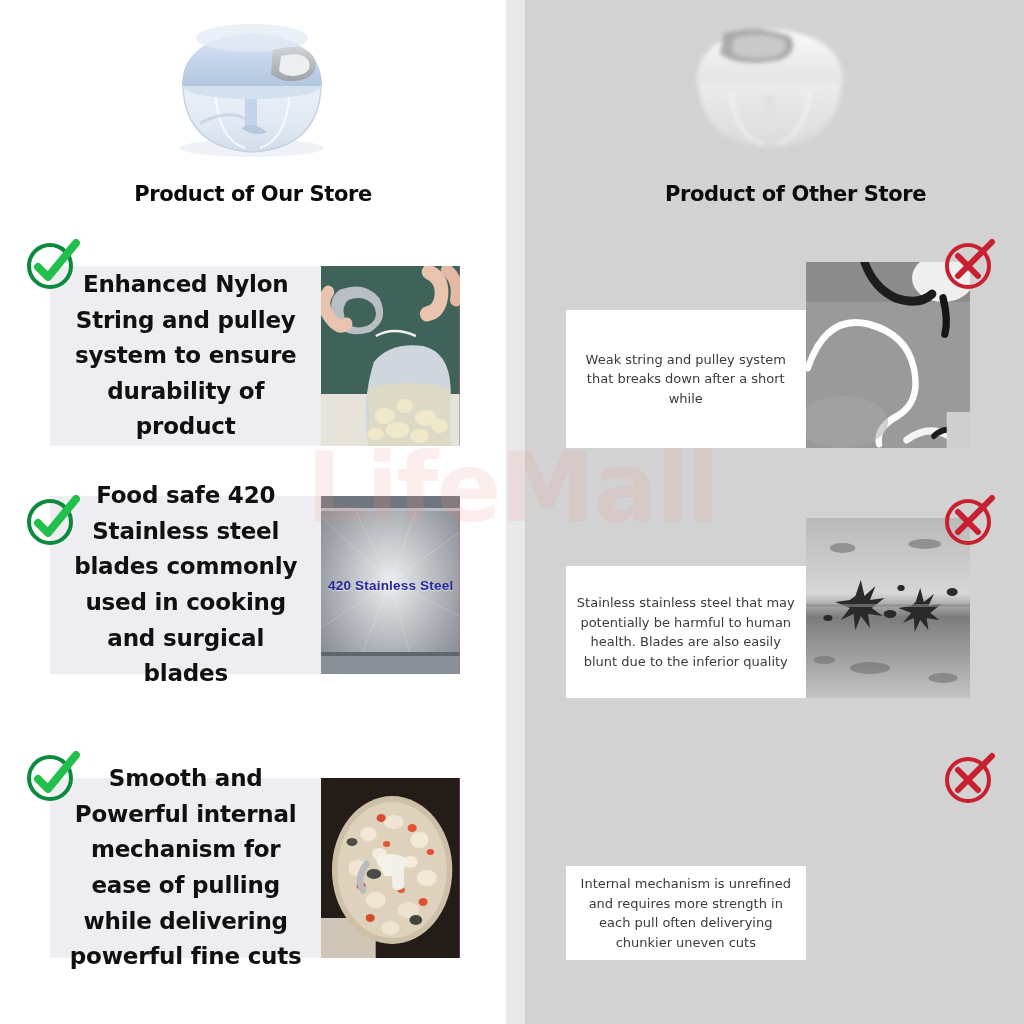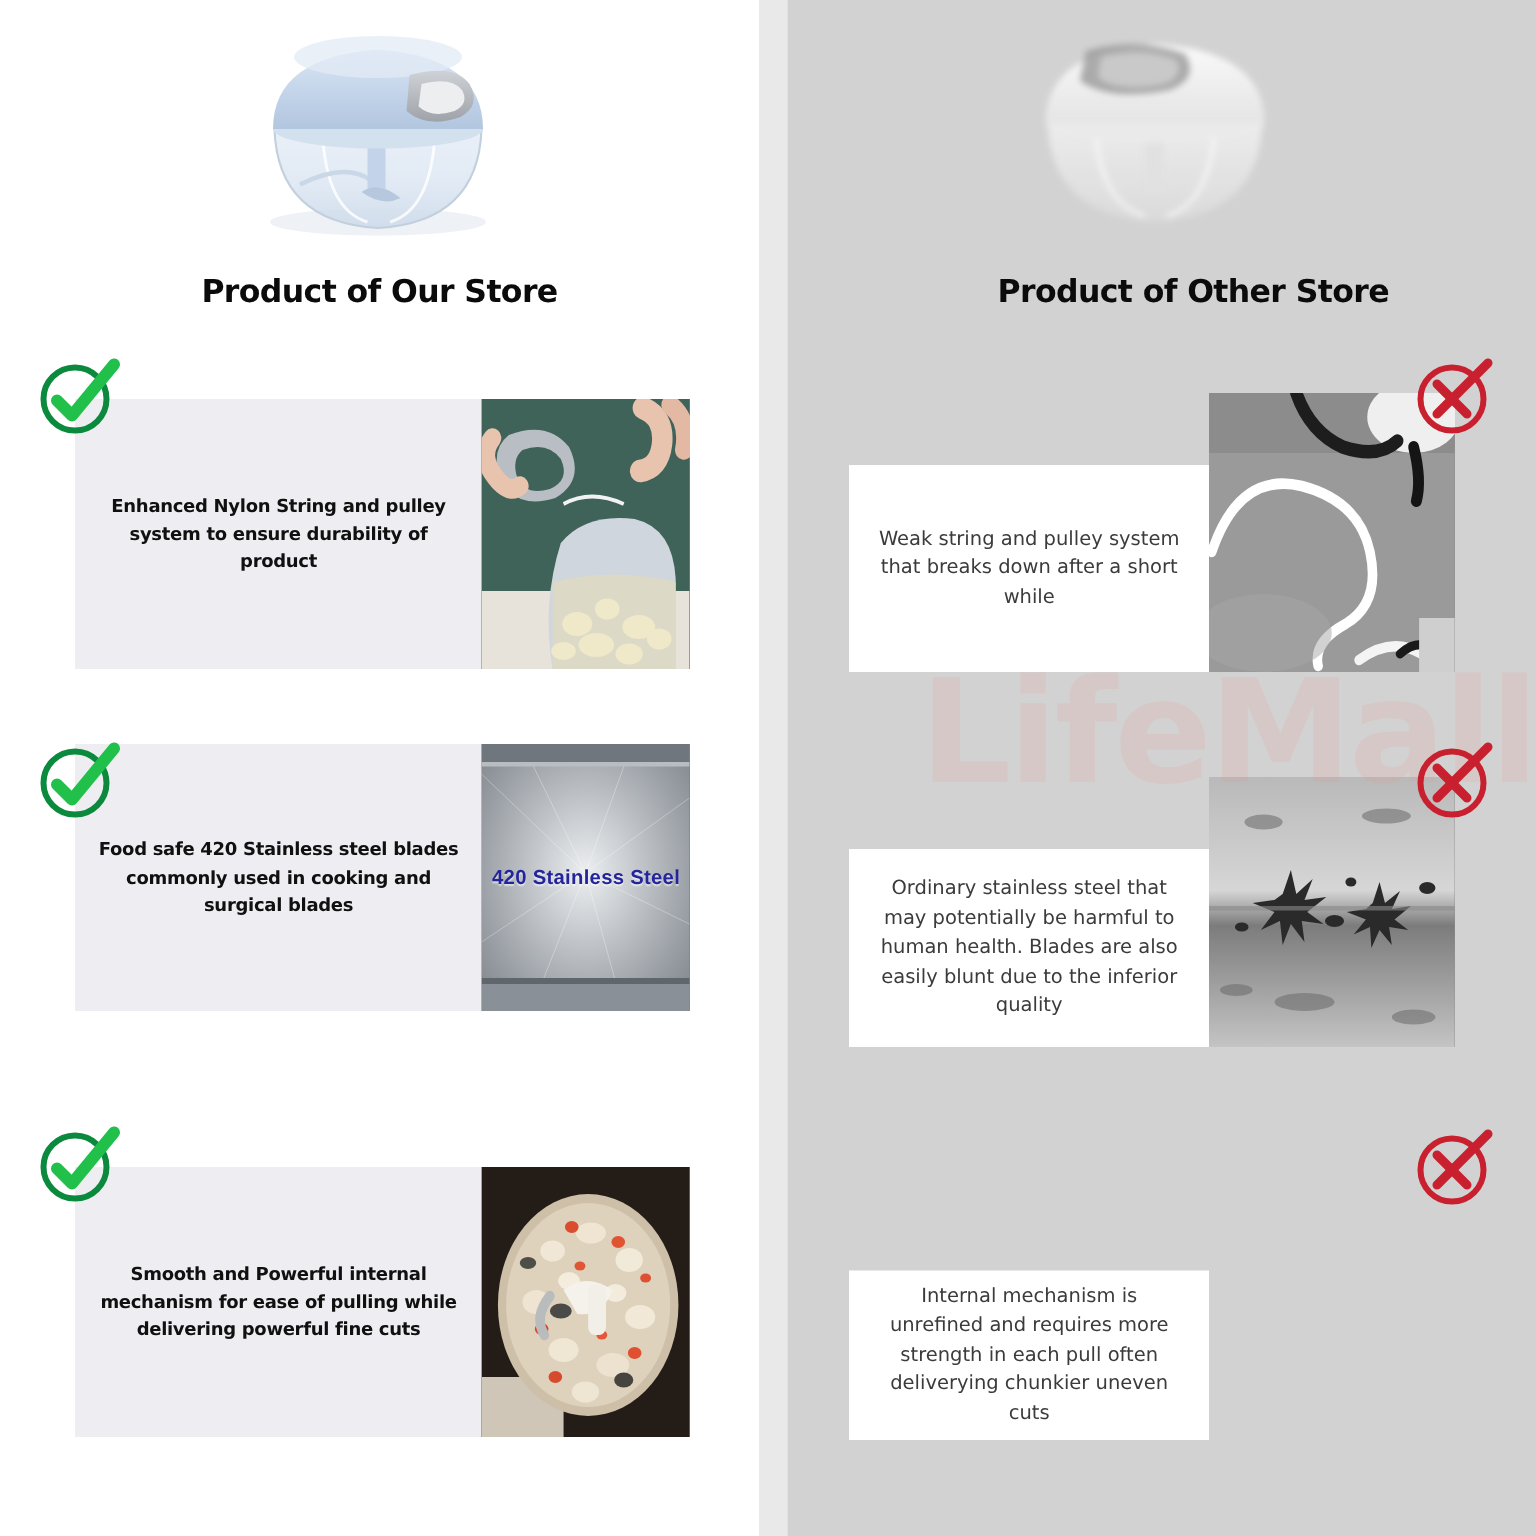--- a/index.html
+++ b/index.html
@@ -36,21 +36,21 @@
     left: 525px; top: 0;
     width: 499px; height: 1024px;
     background: #d2d2d2;
   }
 
   
   .watermark {
     position: absolute;
     left: 0; top: 432px;
     width: 1024px;
-    text-align: right;
+    text-align: center;
     font-size: 96px;
     font-weight: 700;
     letter-spacing: -2px;
     color: rgba(236, 150, 140, 0.16);
     z-index: 6;
     pointer-events: none;
     font-family: "DejaVu Sans", sans-serif;
   }
 
   
@@ -85,21 +85,21 @@
     z-index: 4;
   }
   .card-left .txt {
     width: 295px;
     box-sizing: border-box;
     padding: 10px 14px;
     display: flex;
     align-items: center;
     justify-content: center;
     text-align: center;
-    font-size: 12px;
+    font-size: 23px;
     line-height: 1.55;
     font-weight: 600;
     color: #101010;
     letter-spacing: -0.2px;
     font-family: "DejaVu Sans", sans-serif;
   }
   .card-left .pic {
     width: 152px;
     position: relative;
     overflow: hidden;
@@ -111,21 +111,21 @@
     position: absolute;
     left: 566px;
     width: 404px;
     display: flex;
     z-index: 4;
   }
   .card-right .txt {
     width: 261px;
     box-sizing: border-box;
     background: #ffffff;
-    padding: 8px 16px;
+    padding: 8px 6px;
     display: flex;
     align-items: center;
     justify-content: center;
     text-align: center;
     font-size: 13px;
     line-height: 1.5;
     color: #3b3b3b;
     font-family: "DejaVu Sans", sans-serif;
     margin-top: 48px;
   }
@@ -356,21 +356,21 @@
   </div>
   <div class="icon-badge" style="left:942px;top:236px;">
     <svg viewBox="0 0 56 56">
       <circle cx="26" cy="30" r="21" fill="none" stroke="#c8202e" stroke-width="4"></circle>
       <line x1="16" y1="20" x2="36" y2="40" stroke="#c8202e" stroke-width="6" stroke-linecap="round"></line>
       <line x1="16" y1="40" x2="50" y2="6" stroke="#c8202e" stroke-width="6" stroke-linecap="round"></line>
     </svg>
   </div>
 
   <div class="card-right" style="top:518px;height:180px;">
-    <div class="txt">Ordinary stainless steel that may potentially be harmful to human health. Blades are also easily blunt due to the inferior quality</div>
+    <div class="txt">Stainless stainless steel that may potentially be harmful to human health. Blades are also easily blunt due to the inferior quality</div>
     <div class="pic">
       <svg class="fill" viewBox="0 0 180 180" preserveAspectRatio="none">
         <defs>
           <linearGradient id="rustG" x1="0" y1="0" x2="0" y2="1">
             <stop offset="0" stop-color="#b9b9b9"></stop>
             <stop offset="0.42" stop-color="#d6d6d6"></stop>
             <stop offset="0.55" stop-color="#7c7c7c"></stop>
             <stop offset="1" stop-color="#c4c4c4"></stop>
           </linearGradient>
         </defs>

